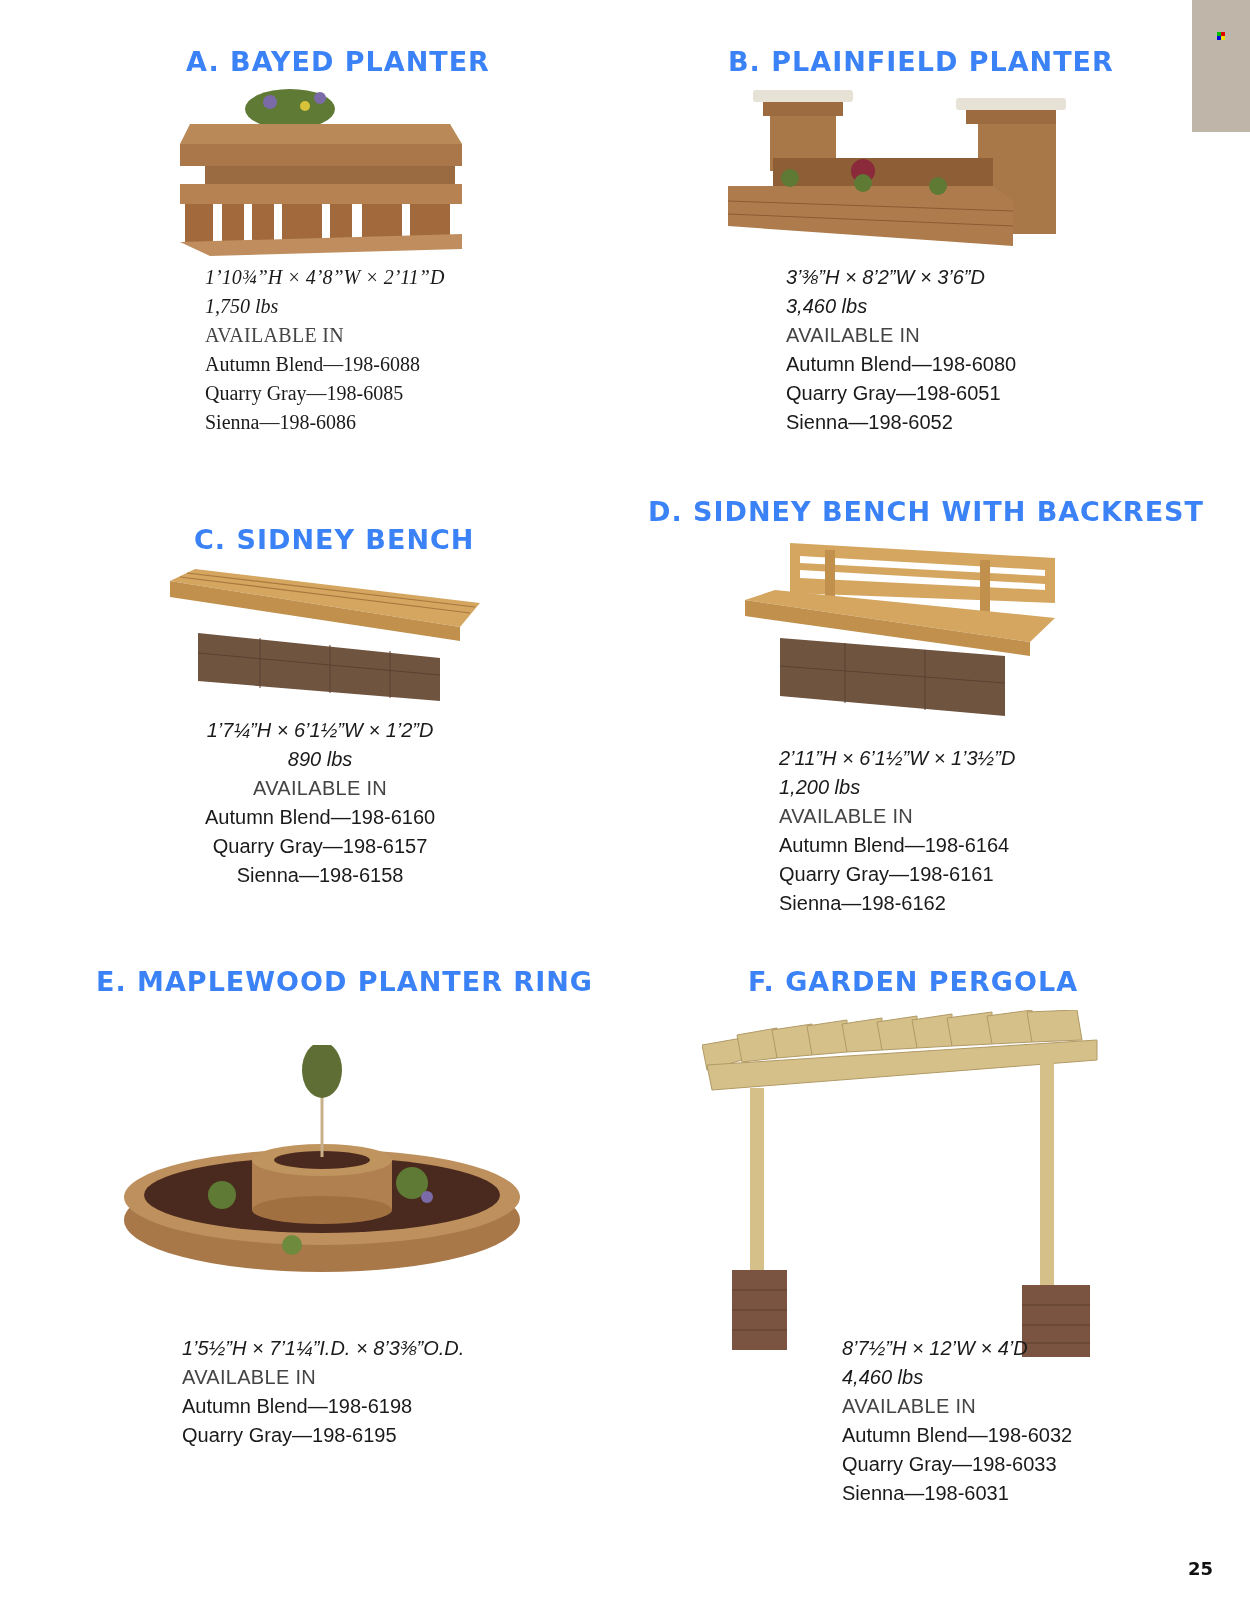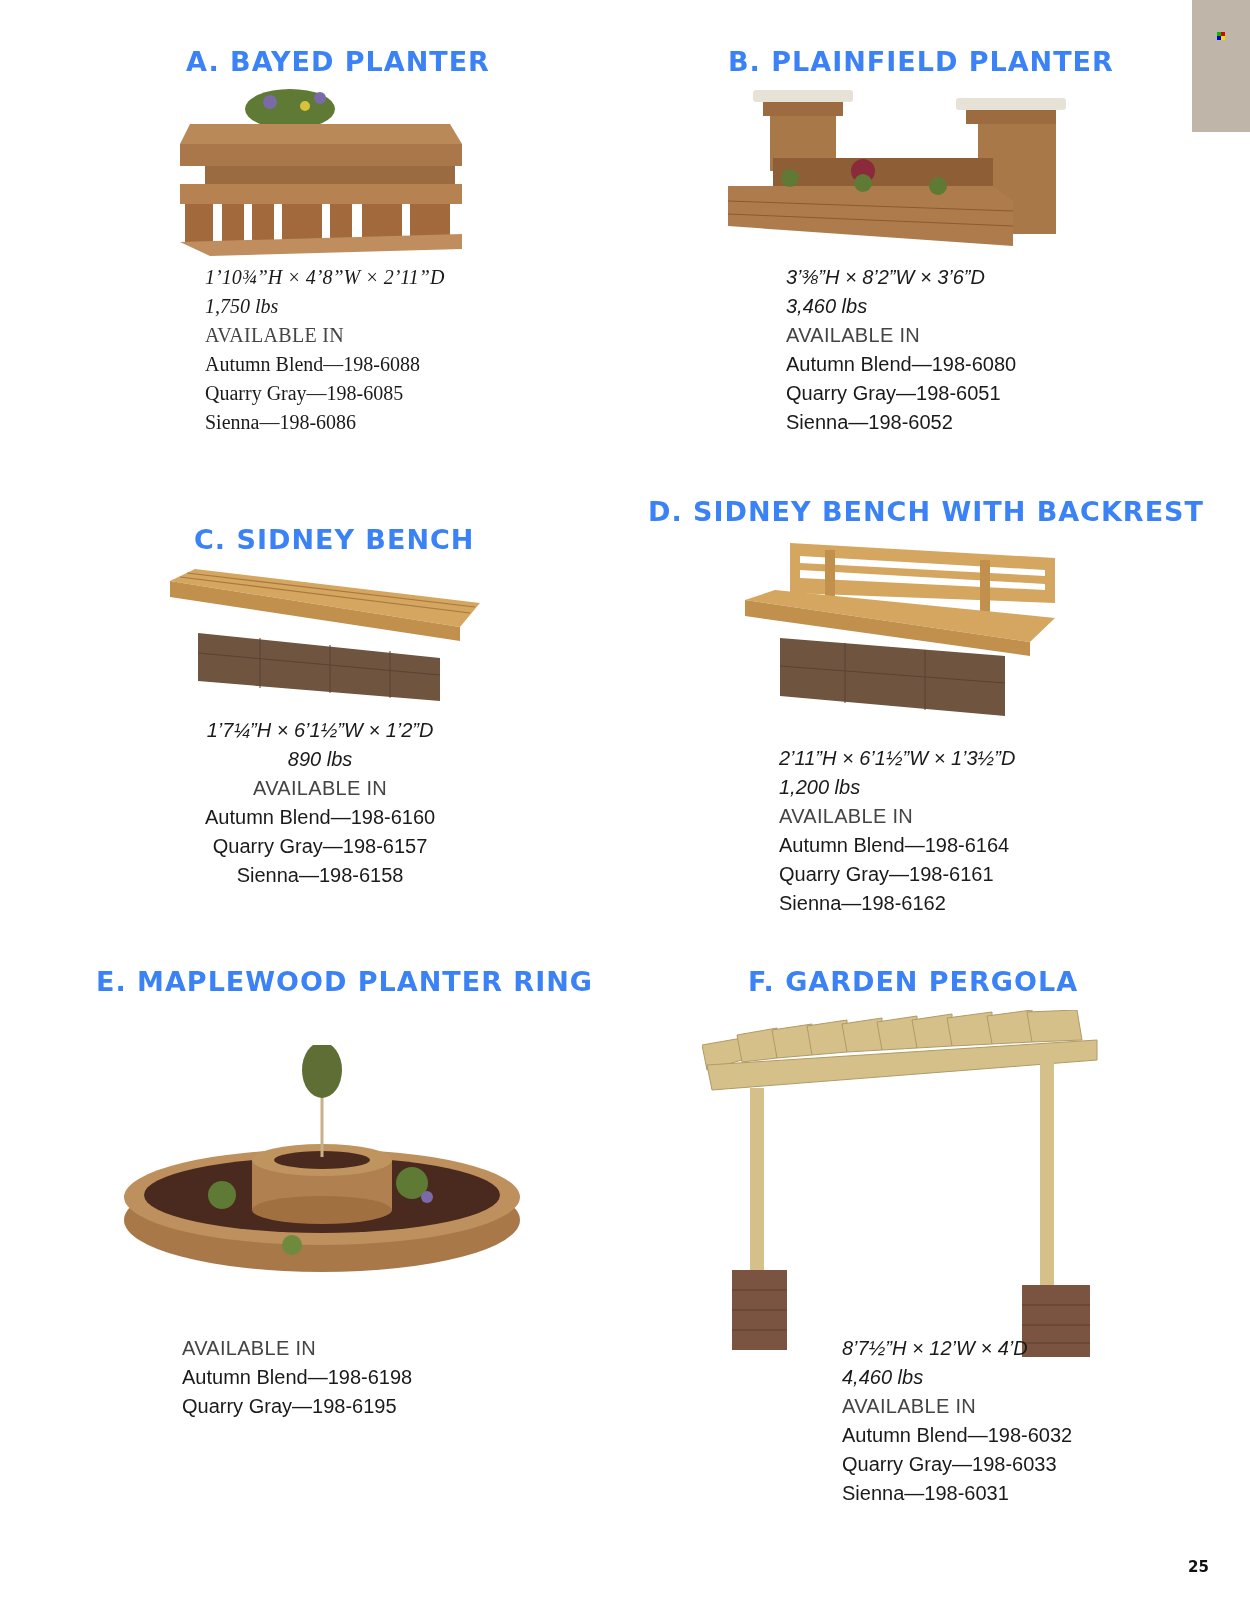--- a/index.html
+++ b/index.html
@@ -21,21 +21,21 @@
     position: absolute; font-family: "DejaVu Sans", sans-serif; font-weight: bold;
     font-size: 27px; letter-spacing: 1px; color: #3b82f6; white-space: nowrap;
   }
   .specs { position: absolute; font-family: "Liberation Sans", sans-serif; font-size: 20px; line-height: 29px; color: #1a1a1a; }
   .specs .dim, .specs .wt { font-style: italic; }
   .specs .avail { color: #444; letter-spacing: 0.3px; }
   .specs div { white-space: nowrap; }
   .pic { position: absolute; }
   .page-num {
     position: absolute; left: 1188px; top: 1558px; font-family: "DejaVu Sans", sans-serif;
-    font-weight: bold; font-size: 15px; color: #111;
+    font-weight: bold; font-size: 18px; color: #111;
   }
 </style>
 </head>
 <body>
 
 <div class="side-tab">
   <div class="logo">
     <span style="left:0;top:0;background:#00c000"></span>
     <span style="left:4px;top:0;background:#e00000"></span>
     <span style="left:0;top:4px;background:#0000e0"></span>
@@ -163,20 +163,21 @@
   <ellipse cx="200" cy="115" rx="70" ry="16" fill="#c0945f"></ellipse>
   <ellipse cx="200" cy="115" rx="48" ry="9" fill="#4a2a1e"></ellipse>
   <line x1="200" y1="112" x2="200" y2="40" stroke="#c8b08a" stroke-width="3"></line>
   <ellipse cx="200" cy="25" rx="20" ry="28" fill="#5f6e34"></ellipse>
   <circle cx="100" cy="150" r="14" fill="#5e7a34"></circle>
   <circle cx="290" cy="138" r="16" fill="#5e7a34"></circle>
   <circle cx="305" cy="152" r="6" fill="#7b6aa8"></circle>
   <circle cx="170" cy="200" r="10" fill="#6e8a3c"></circle>
 </svg>
 <div class="specs" style="left:182px;top:1334px;">
+  <div class="dim">1’5½”H × 7’1¼”I.D. × 8’3⅜”O.D.</div>
   <div class="avail">AVAILABLE IN</div>
   <div>Autumn Blend—198-6198</div>
   <div>Quarry Gray—198-6195</div>
 </div>
 
 <div class="heading" style="left:748px;top:966px;">F. GARDEN PERGOLA</div>
 <svg class="pic" style="left:702px;top:1010px;" width="400" height="350" viewBox="0 0 400 350">
   <g fill="#d6c08a" stroke="#b09a66" stroke-width="1">
     <polygon points="0,35 40,28 40,50 5,60"></polygon>
     <polygon points="35,25 75,18 75,48 40,52"></polygon>

